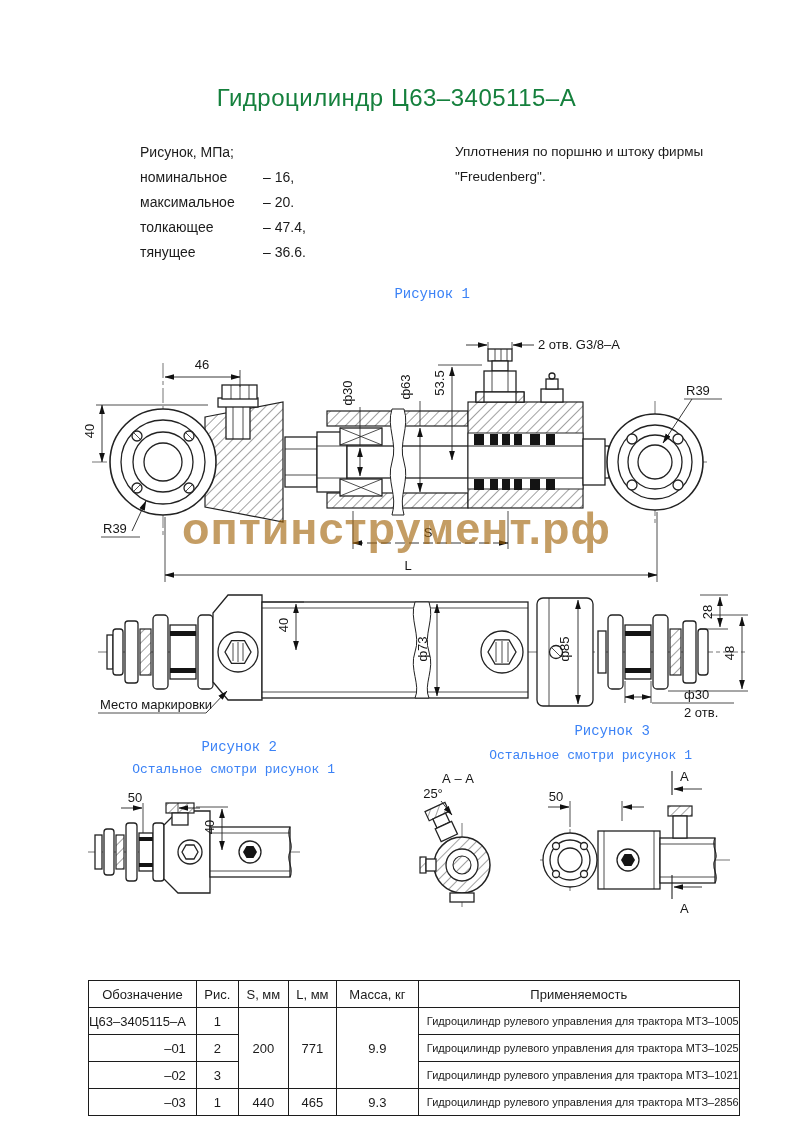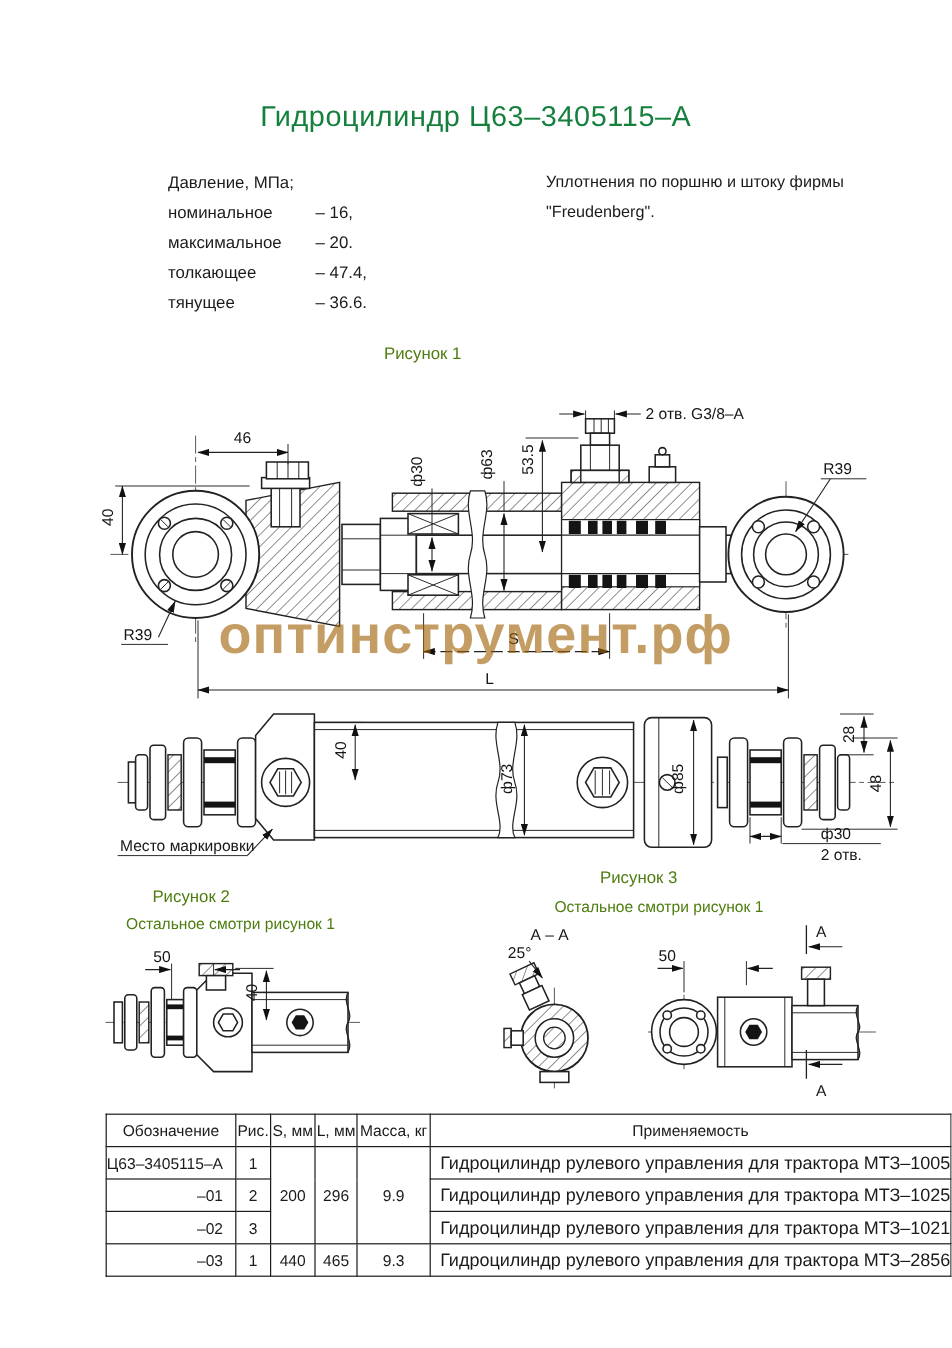--- a/index.html
+++ b/index.html
@@ -5,53 +5,53 @@
   html,body{margin:0;padding:0;background:#ffffff;}
   body{width:793px;height:1123px;position:relative;overflow:hidden;
        font-family:"Liberation Sans",sans-serif;color:#1b1b1b;}
   .abs{position:absolute;}
   #title{top:84px;left:0;width:793px;text-align:center;font-size:24px;letter-spacing:.5px;color:#15803d;}
   .specs{top:139px;left:140px;width:300px;font-size:14px;}
   .srow{display:flex;height:25px;align-items:center;}
   .srow .lab{width:123px;}
   .notes{top:139px;left:455px;width:330px;font-size:13.5px;}
   .notes div{height:25px;display:flex;align-items:center;}
-  .cap{font-size:14px;text-align:left;color:#4d7c0f;}
+  .cap{font-size:14px;text-align:right;color:#3b82f6;font-family:Liberation Mono, monospace;}
   #cap1{top:286px;left:320px;width:150px;}
   #cap2{top:739px;left:127px;width:150px;}
   #note2{top:762px;left:105px;width:230px;font-size:13px;}
   #cap3{top:723px;left:500px;width:150px;}
   #note3{top:748px;left:462px;width:230px;font-size:13px;}
   #watermark{top:503px;left:182px;width:480px;font-size:45px;font-weight:600;
      color:#a16207;opacity:.62;letter-spacing:1px;z-index:5;}
   svg{position:absolute;left:0;}
   svg text{font-family:"Liberation Sans",sans-serif;font-size:13px;fill:#161616;}
-  table{position:absolute;left:88px;top:928px;border-collapse:collapse;table-layout:fixed;border-radius:17px;}
+  table{position:absolute;left:88px;top:980px;border-collapse:collapse;table-layout:fixed;border-radius:17px;}
   td,th{border:1.4px solid #1c1c1c;height:26px;padding:0;font-weight:400;
         font-size:13px;text-align:center;white-space:nowrap;overflow:hidden;}
   td.des{text-align:right;padding-right:10px;}
-  td.app{text-align:left;padding-left:8px;font-size:15px;}
+  td.app{text-align:left;padding-left:8px;font-size:11px;}
   
   .o{fill:#fff;stroke:#222;stroke-width:1.3;}
   .o2{fill:#fff;stroke:#222;stroke-width:1.6;}
   .ln{stroke:#222;stroke-width:1.1;fill:none;}
   .t{stroke:#222;stroke-width:.8;fill:none;}
   .d{stroke:#222;stroke-width:.9;fill:none;}
   .cl{stroke:#3a3a3a;stroke-width:.7;stroke-dasharray:15 3 4 3;fill:none;}
   .h{fill:url(#p1);stroke:#222;stroke-width:1.2;}
   .blk{fill:#141414;stroke:none;}
 </style>
 </head>
 <body>
 
 <div id="title" class="abs">Гидроцилиндр Ц63–3405115–А</div>
 
 <div class="specs abs">
   <div class="srow">
-      <span class="lab">Давление, МПа;</span>
+      <span class="lab">Рисунок, МПа;</span>
     </div>
   <div class="srow">
       <span class="lab">номинальное</span>
       <span>– 16,</span>
     </div>
   <div class="srow">
       <span class="lab">максимальное</span>
       <span>– 20.</span>
     </div>
   <div class="srow">
@@ -461,21 +461,21 @@
     <td>Рис.</td>
     <td>S, мм</td>
     <td>L, мм</td>
     <td>Масса, кг</td>
     <td>Применяемость</td>
   </tr>
   <tr>
     <td class="des">Ц63–3405115–А</td>
     <td>1</td>
     <td rowspan="3">200</td>
-    <td rowspan="3">296</td>
+    <td rowspan="3">771</td>
     <td rowspan="3">9.9</td>
     <td class="app">Гидроцилиндр рулевого управления для трактора МТЗ–1005</td>
   </tr>
   <tr>
     <td class="des">–01</td>
     <td>2</td>
     <td class="app">Гидроцилиндр рулевого управления для трактора МТЗ–1025</td>
   </tr>
   <tr>
     <td class="des">–02</td>

